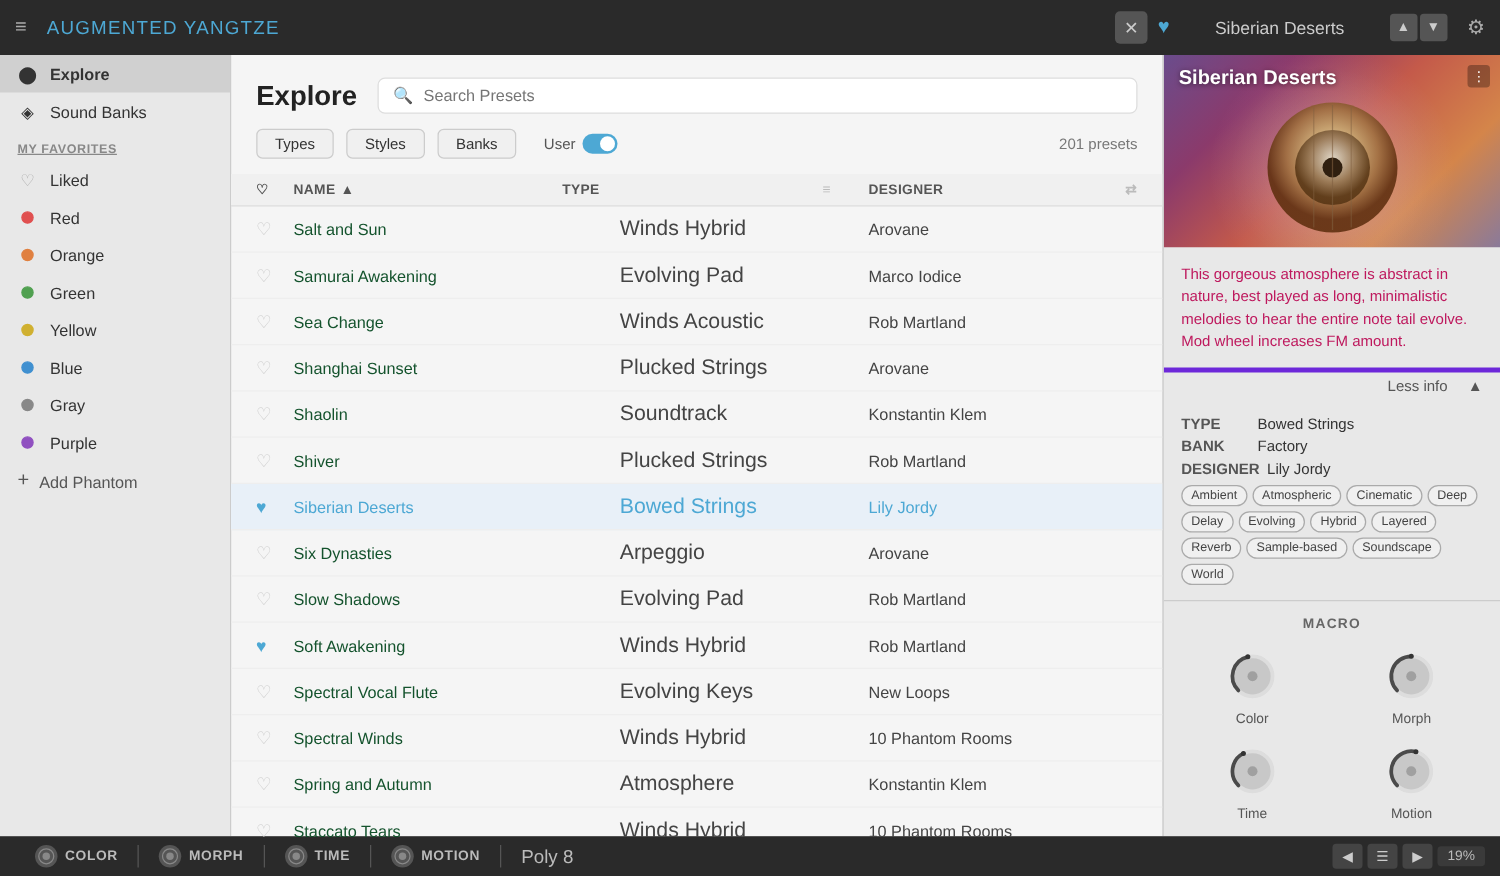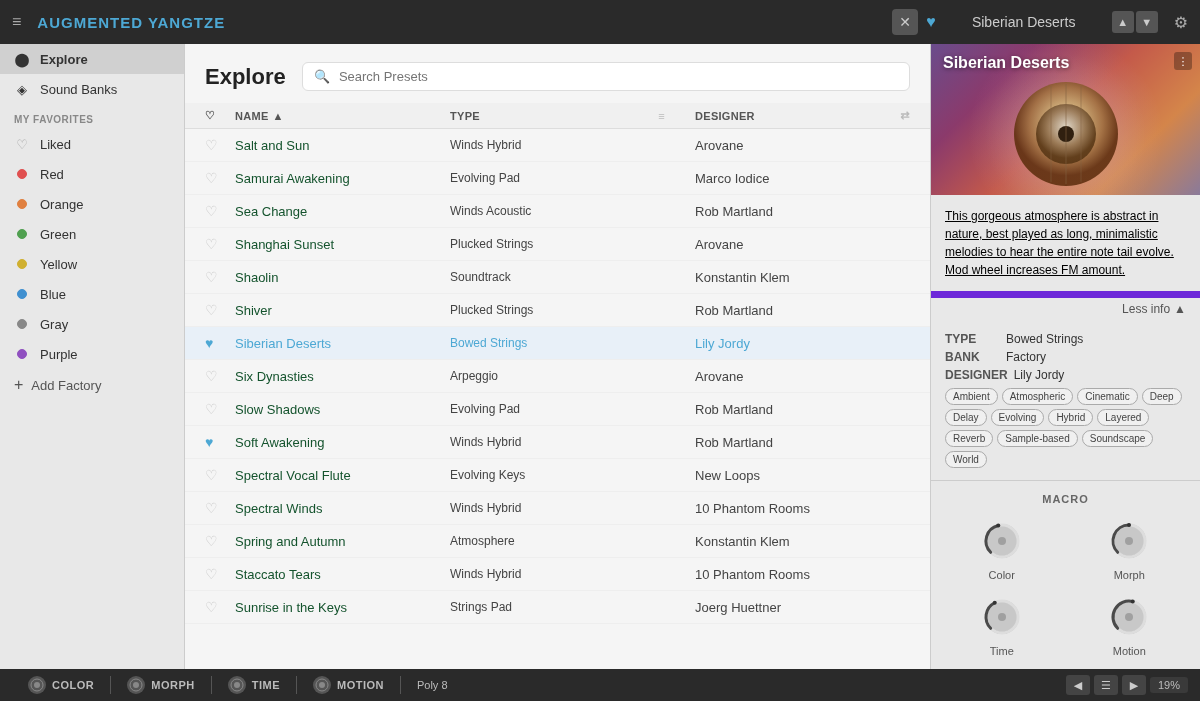--- a/index.html
+++ b/index.html
@@ -9,21 +9,21 @@
     .top-bar {
       background: #2a2a2a;
       height: 44px;
       display: flex;
       align-items: center;
       padding: 0 12px;
       gap: 16px;
       flex-shrink: 0;
     }
     .menu-icon { color: #aaa; font-size: 16px; cursor: pointer; }
-    .app-title { color: #4da8d4; font-size: 15px; font-weight: 700; letter-spacing: 1px; flex: 1; }
+    .app-title { color: #4da8d4; font-size: 15px; font-weight: 400; letter-spacing: 1px; flex: 1; }
     .top-bar-center { display: flex; align-items: center; gap: 8px; }
     .close-btn { background: #555; border: none; color: #ccc; width: 26px; height: 26px; border-radius: 4px; cursor: pointer; font-size: 14px; display: flex; align-items: center; justify-content: center; }
     .heart-btn { color: #4da8d4; font-size: 16px; cursor: pointer; }
     .preset-name-display { background: transparent; border: none; color: #ccc; font-size: 14px; min-width: 160px; text-align: center; }
     .nav-arrows { display: flex; gap: 2px; }
     .nav-arrow { background: #555; border: none; color: #ccc; width: 22px; height: 22px; border-radius: 3px; cursor: pointer; font-size: 11px; display: flex; align-items: center; justify-content: center; }
     .settings-btn { color: #aaa; font-size: 16px; cursor: pointer; margin-left: auto; }
 
     
     .main-layout { display: flex; flex: 1; overflow: hidden; }
@@ -48,20 +48,21 @@
       color: #333;
     }
     .sidebar-item.active { background: #d0d0d0; font-weight: 600; }
     .sidebar-icon { width: 16px; height: 16px; display: flex; align-items: center; justify-content: center; font-size: 13px; }
     .section-label {
       font-size: 10px;
       font-weight: 700;
       color: #888;
       padding: 10px 14px 4px;
       letter-spacing: 0.5px;
+      text-decoration: underline;
     }
     .color-dot { width: 10px; height: 10px; border-radius: 50%; display: inline-block; border: 1.5px solid transparent; }
     .add-playlist { display: flex; align-items: center; gap: 8px; padding: 7px 14px; cursor: pointer; font-size: 13px; color: #555; }
 
     
     .content-area { flex: 1; background: #f5f5f5; display: flex; flex-direction: column; overflow: hidden; }
     .content-header { padding: 18px 20px 12px; display: flex; align-items: center; gap: 16px; }
     .page-title { font-size: 22px; font-weight: 700; color: #222; }
     .search-box { flex: 1; display: flex; align-items: center; background: white; border: 1px solid #ddd; border-radius: 6px; padding: 6px 12px; gap: 8px; }
     .search-icon { color: #aaa; font-size: 13px; }
@@ -77,21 +78,21 @@
     
     .table-container { flex: 1; overflow-y: auto; }
     .table-header { display: grid; grid-template-columns: 30px 1fr 1fr 30px 1fr; padding: 6px 20px; border-bottom: 1px solid #ddd; background: #f0f0f0; }
     .col-header { font-size: 11px; font-weight: 600; color: #555; text-transform: uppercase; letter-spacing: 0.3px; display: flex; align-items: center; gap: 4px; cursor: pointer; }
     .table-row { display: grid; grid-template-columns: 30px 1fr 1fr 30px 1fr; padding: 8px 20px; border-bottom: 1px solid #eee; align-items: center; cursor: pointer; }
     .table-row.selected { background: #e8f0f8; }
     .row-fav { font-size: 14px; color: #ccc; }
     .row-fav.active { color: #4da8d4; }
     .row-name { font-size: 13px; color: #14532d; }
     .row-name.selected { color: #4da8d4; font-weight: 500; }
-    .row-type { font-size: 12px; color: #444; }
+    .row-type { font-size: 17px; color: #444; margin-left: 46px; }
     .row-type.selected { color: #4da8d4; }
     .row-designer { font-size: 13px; color: #444; }
     .row-designer.selected { color: #4da8d4; }
     .row-menu { font-size: 13px; color: #bbb; }
 
     
     .right-panel {
       width: 270px;
       background: #e8e8e8;
       border-left: 1px solid #ccc;
@@ -119,24 +120,24 @@
       color: white; font-size: 16px; font-weight: 700;
       text-shadow: 0 1px 4px rgba(0,0,0,0.5);
     }
     .panel-scroll-btn {
       position: absolute; top: 8px; right: 8px;
       background: rgba(0,0,0,0.3); border: none; color: white;
       width: 18px; height: 18px; border-radius: 3px; cursor: pointer; font-size: 11px;
       display: flex; align-items: center; justify-content: center;
     }
 
-    .panel-description { padding: 12px 14px; font-size: 12px; color: #000000; line-height: 1.5; border-bottom: 7px solid #6d28d9; text-decoration: underline; }
+    .panel-description { padding: 12px 14px; font-size: 12px; color: #be185d; line-height: 1.5; border-bottom: 4px solid #6d28d9; }
 
     .info-toggle { display: flex; justify-content: flex-end; padding: 4px 14px 8px; }
-    .info-toggle-btn { font-size: 12px; color: #555; background: none; border: none; cursor: pointer; display: flex; align-items: center; gap: 4px; }
+    .info-toggle-btn { font-size: 12px; color: #555; background: none; border: none; cursor: pointer; display: flex; align-items: center; gap: 16px; }
 
     .meta-section { padding: 8px 14px 12px; border-bottom: 1px solid #ccc; }
     .meta-row { font-size: 12px; color: #333; margin-bottom: 4px; display: flex; gap: 6px; }
     .meta-label { font-weight: 600; color: #555; min-width: 55px; }
 
     .tags-row { display: flex; flex-wrap: wrap; gap: 4px; margin-top: 6px; }
     .tag { font-size: 10px; border: 1px solid #aaa; border-radius: 10px; padding: 2px 7px; color: #444; background: #f0f0f0; }
 
     .macro-section { padding: 12px 14px; }
     .macro-title { font-size: 11px; font-weight: 600; color: #666; text-align: center; letter-spacing: 1px; margin-bottom: 14px; }
@@ -152,21 +153,21 @@
       display: flex;
       align-items: center;
       padding: 0 12px;
       gap: 0;
       flex-shrink: 0;
     }
     .bottom-macro { display: flex; align-items: center; gap: 6px; padding: 0 16px; cursor: pointer; }
     .bottom-macro-icon { width: 18px; height: 18px; border-radius: 50%; background: #555; display: flex; align-items: center; justify-content: center; }
     .bottom-macro-label { font-size: 11px; color: #bbb; font-weight: 600; letter-spacing: 0.5px; }
     .bottom-separator { width: 1px; height: 18px; background: #555; }
-    .poly-info { font-size: 11px; color: #bbb; padding: 0 16px; }
+    .poly-info { font-size: 15px; color: #bbb; padding: 0 16px; }
     .bottom-right { display: flex; align-items: center; gap: 4px; margin-left: auto; }
     .bottom-nav-btn { background: #444; border: none; color: #ccc; width: 24px; height: 20px; border-radius: 3px; cursor: pointer; font-size: 11px; display: flex; align-items: center; justify-content: center; }
     .bottom-list-btn { background: #444; border: none; color: #ccc; width: 24px; height: 20px; border-radius: 3px; cursor: pointer; font-size: 11px; display: flex; align-items: center; justify-content: center; }
     .zoom-level { font-size: 11px; color: #bbb; background: #3a3a3a; padding: 2px 8px; border-radius: 3px; }
   </style>
 </head>
 <body>
 
 <div class="top-bar">
   <span class="menu-icon">≡</span>
@@ -239,33 +240,45 @@
   </div>
         <div class="sidebar-item">
     <span class="sidebar-icon">
       <span class="color-dot" style="background:#9050c0;border-color:#9050c0;width:10px;height:10px;border-radius:50%;display:inline-block;"></span>
     </span>
     <span>Purple</span>
   </div>
       </div>
     <div class="add-playlist">
       <span style="font-size:16px;color:#555;">+</span>
-      <span>Add Factory</span>
+      <span>Add Phantom</span>
     </div>
   </div>
 
   <div class="content-area">
     <div class="content-header">
       <span class="page-title">Explore</span>
       <div class="search-box">
         <span class="search-icon">🔍</span>
         <input class="search-input" type="text" placeholder="Search Presets" style="">
       </div>
     </div>
 
+    <div class="filter-bar">
+      <button class="filter-btn">Types</button>
+      <button class="filter-btn">Styles</button>
+      <button class="filter-btn">Banks</button>
+      <div class="user-toggle">
+        <span>User</span>
+        <div class="toggle-switch">
+          <div class="toggle-knob"></div>
+        </div>
+      </div>
+      <span class="preset-count">201 presets</span>
+    </div>
 
     <div class="table-container">
       <div class="table-header">
         <div class="col-header">♡</div>
         <div class="col-header">
           <span>NAME</span>
           <span>▲</span>
         </div>
         <div class="col-header">
           <span>TYPE</span>

